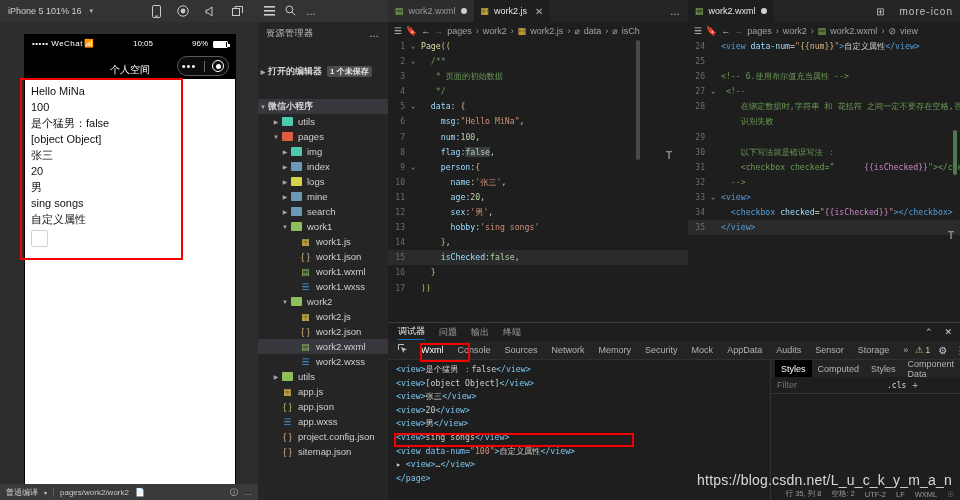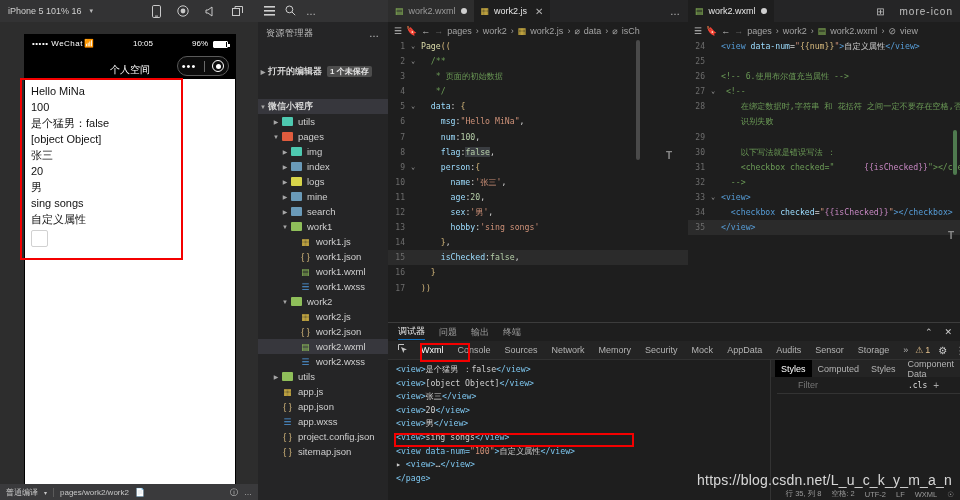--- a/index.html
+++ b/index.html
@@ -189,22 +189,22 @@
     border:2px solid #f40000; pointer-events:none;
   }
   .styles-pane {
     position:absolute; right:0; top:37px; width: 190px; height: 141px;
     background:#1e1e1e; border-left:1px solid #333;
   }
   .styles-tabs { height:17px; display:flex; align-items:center; gap:0; padding-left:4px; background:#242424;}
   .styles-tabs .st { font-size:9px; color:#b4b4b4; padding: 0 6px; }
   .styles-tabs .st.sel { color:#fff; background:#000; height:17px; display:flex; align-items:center;}
   .filter-row {
-    height:17px; display:flex; align-items:center; justify-content:center;
-    padding: 0 6px; border-bottom:1px solid #333; font-size:9px; color:#8a8a8a;margin-left:6px;
+    height:17px; display:flex; align-items:center; justify-content:flex-start;
+    padding: 0 6px; border-bottom:1px solid #333; font-size:9px; color:#8a8a8a;
   }
   .filter-row .cls { color:#ddd; font-family:"DejaVu Sans Mono", monospace; font-size:8px;}
   .vscroll {
     position:absolute; right: 0px; width:4px; background:#4f4f4f; border-radius:2px;
   }
   .watermark {
     position:absolute; right: 8px; bottom: 12px;
     font-size: 14px; color:#e6e6e6; opacity:.92; letter-spacing:.2px;
     font-family:"Liberation Sans", sans-serif;
   }

